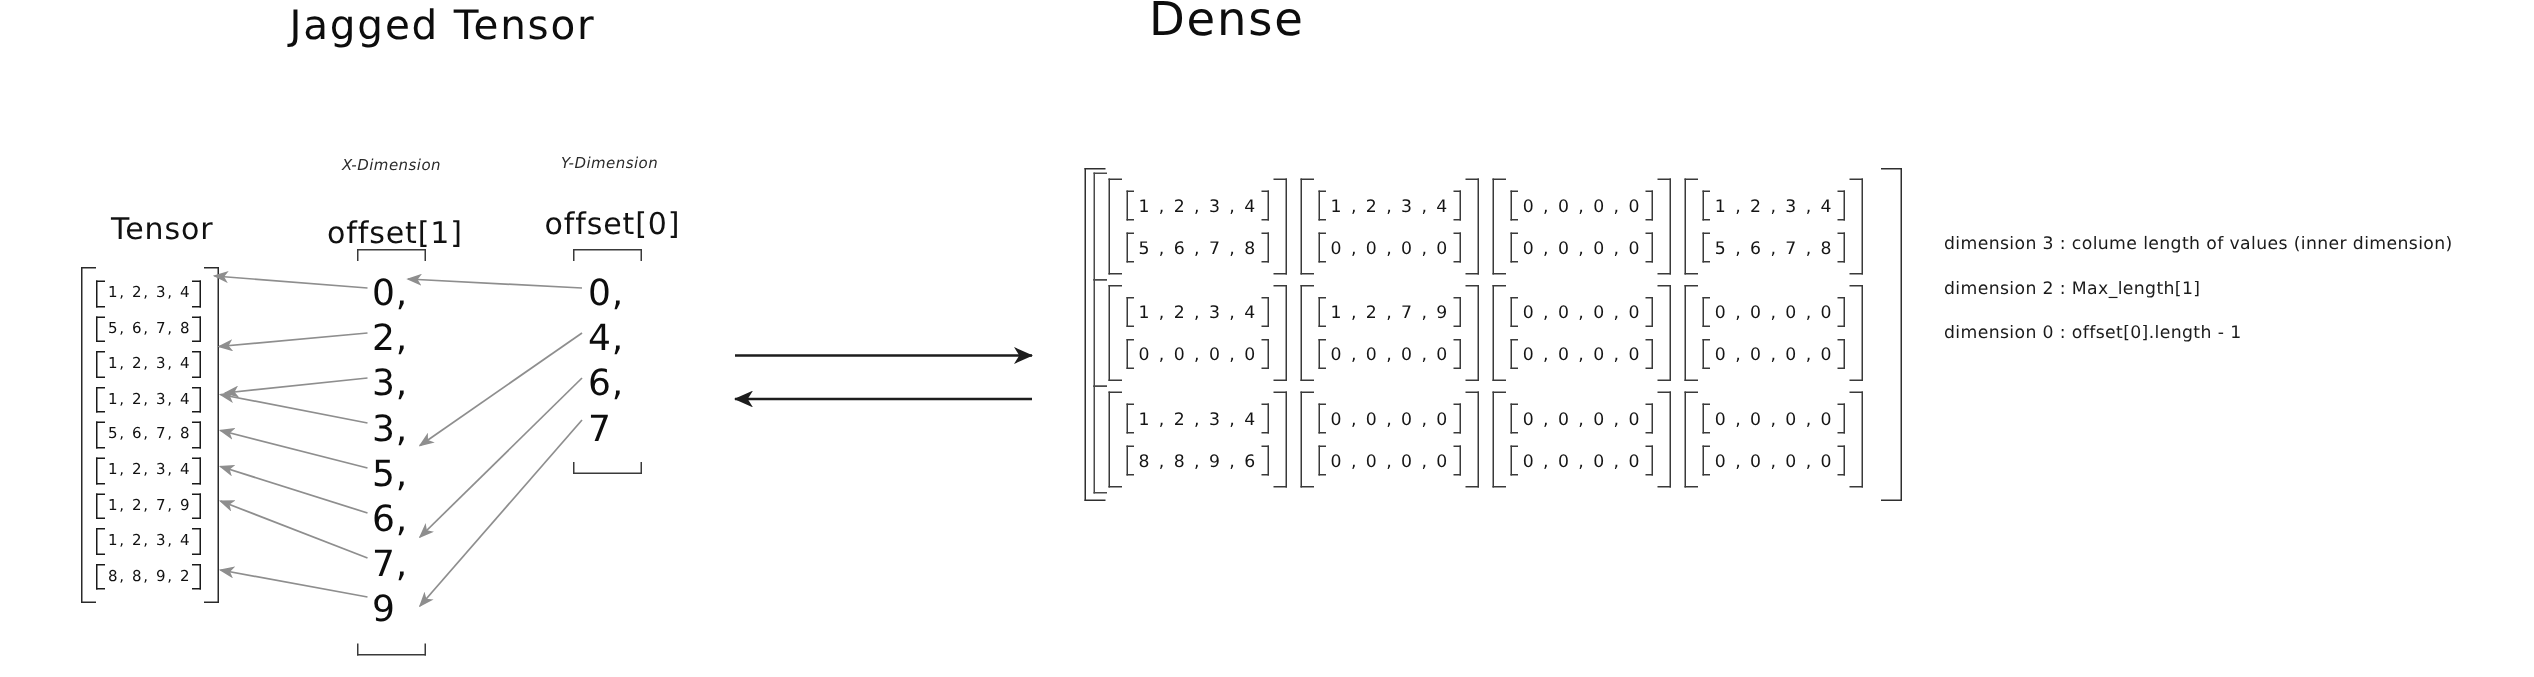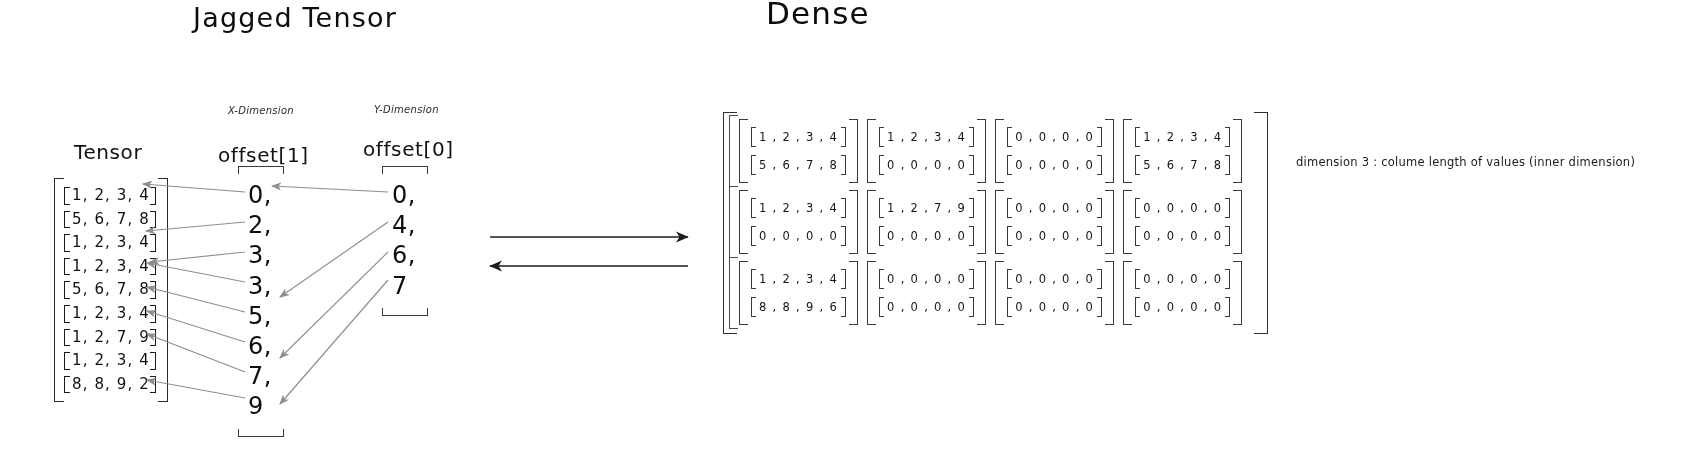--- a/index.html
+++ b/index.html
@@ -56,21 +56,21 @@
 
   
   #values-block { left: 62px; top: 178px; }
   .values-rows {
     position: relative;
     display: flex;
     flex-direction: column;
     padding: 6px 0 6px 0;
   }
   .value-row {
-    font-size: 15px;
+    font-size: 10px;
     letter-spacing: 1.1px;
     color: #111;
     height: 23.6px;
     line-height: 23.6px;
     padding: 0 8px 0 10px;
     white-space: nowrap;
     position: relative;
   }
   .value-row::before,
   .value-row::after {
@@ -348,15 +348,17 @@
           <div class="dense-cell">
             <div class="dense-inner-row">0 , 0 , 0 , 0</div>
             <div class="dense-inner-row">0 , 0 , 0 , 0</div>
           </div>
         </div>
       </div>
   </div>
 
   <div class="abs" id="dim-legend">
       <div class="dim-line">dimension 3 : colume length of values (inner dimension)</div>
+      <div class="dim-line">dimension 2 : Max_length[1]</div>
+      <div class="dim-line">dimension 0 : offset[0].length - 1</div>
     </div>
 
 </div>
 
 </body></html>

